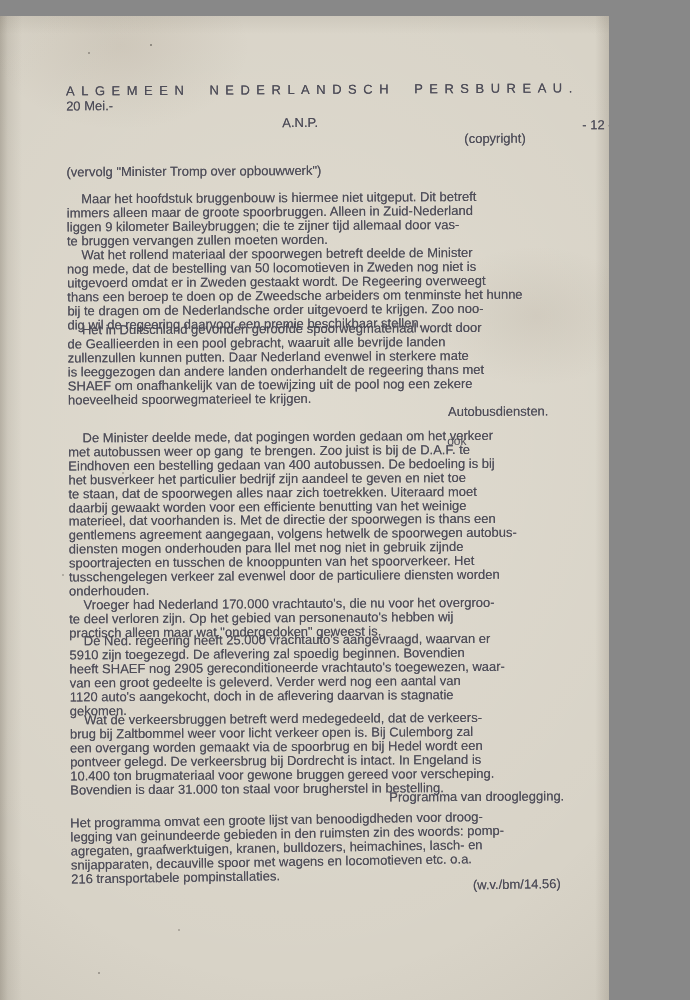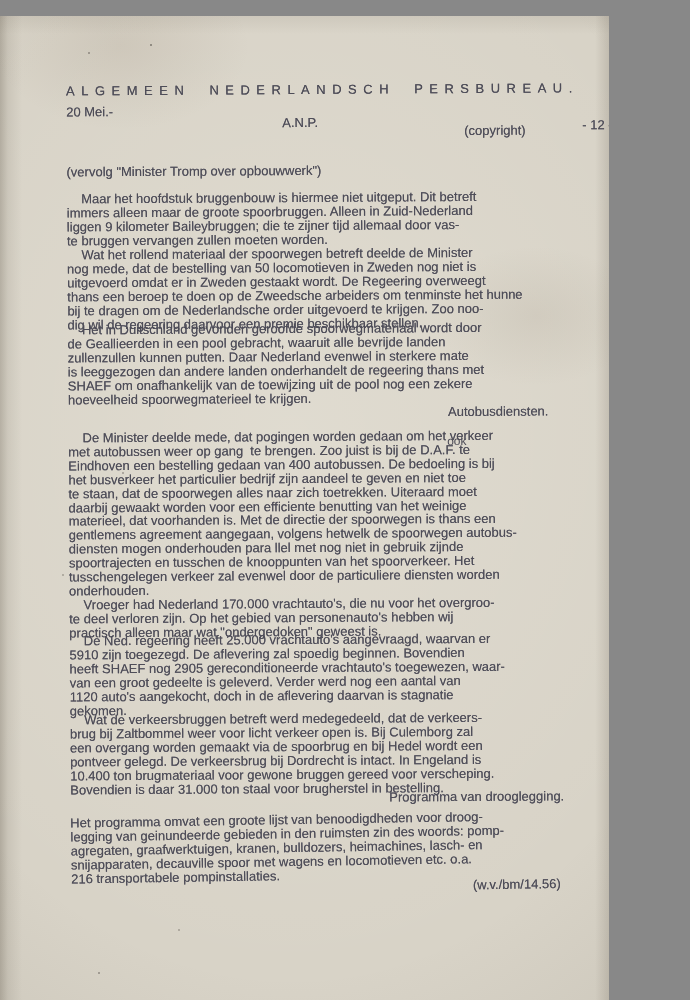--- a/index.html
+++ b/index.html
@@ -56,23 +56,23 @@
 </head>
 <body>
 
 <div class="page">
   <div class="speck" style="left:150px;top:28px;"></div>
   <div class="crease"></div>
 
   <div class="tilt">
     <div class="abs bureau-title" style="left:68px;top:66px;">ALGEMEEN NEDERLANDSCH PERSBUREAU.</div>
 
-    <div class="abs meta" style="left:68px;top:87px;">20 Mei.-</div>
+    <div class="abs meta" style="left:68px;top:81px;">20 Mei.-</div>
     <div class="abs meta" style="left:284px;top:99px;">A.N.P.</div>
-    <div class="abs meta" style="left:466px;top:108px;">(copyright)</div>
+    <div class="abs meta" style="left:466px;top:116px;">(copyright)</div>
     <div class="abs meta" style="left:584px;top:103px;">- 12 -</div>
 
     <div class="abs meta" style="left:68px;top:147px;">(vervolg "Minister Tromp over opbouwwerk")</div>
 
     <div id="document-body">
         <div class="block paragraph" style="top: 175px; left: 68px;">    Maar het hoofdstuk bruggenbouw is hiermee niet uitgeput. Dit betreft
 immers alleen maar de groote spoorbruggen. Alleen in Zuid-Nederland
 liggen 9 kilometer Baileybruggen; die te zijner tijd allemaal door vas-
 te bruggen vervangen zullen moeten worden.</div>
         <div class="block paragraph" style="top: 231px; left: 68px;">    Wat het rollend materiaal der spoorwegen betreft deelde de Minister

